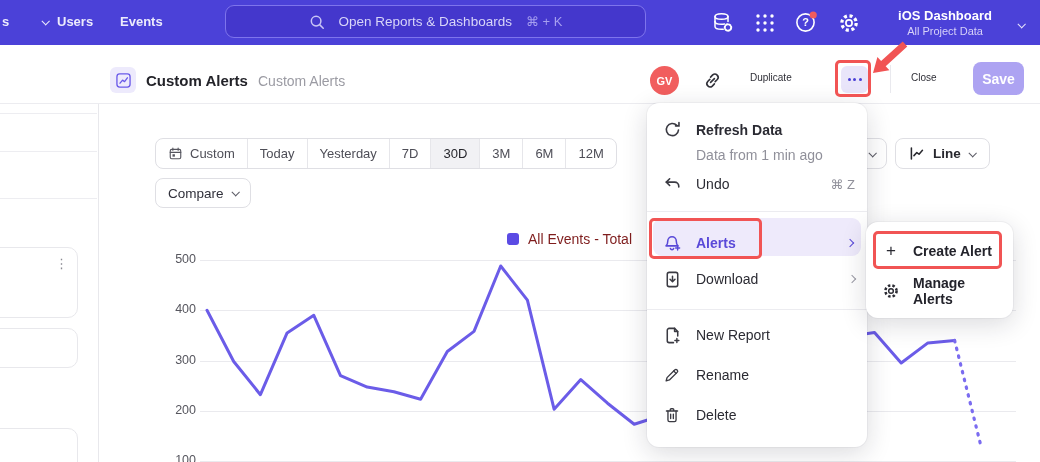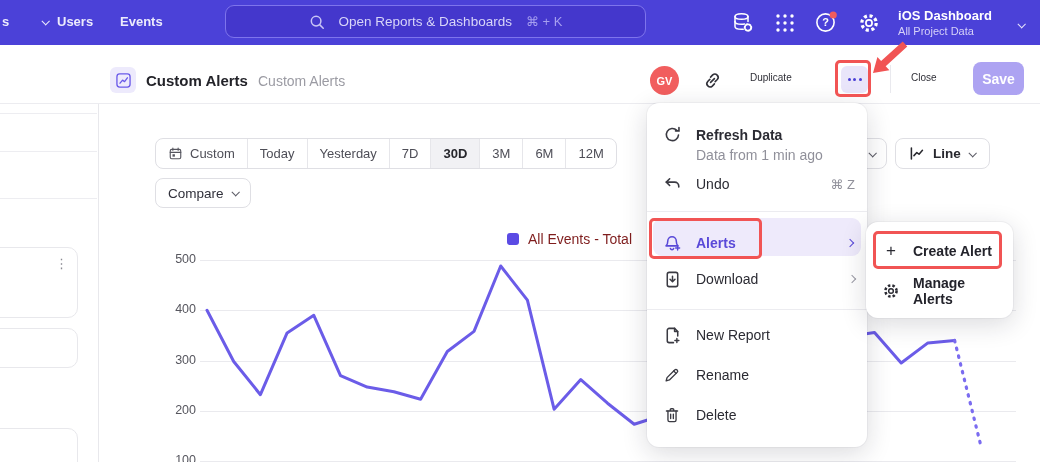--- a/index.html
+++ b/index.html
@@ -30,21 +30,21 @@
           transform:rotate(45deg) translateY(-1px); }
   .chev.right { transform:rotate(-45deg); }
   .search-pill { position:absolute; left:225px; top:5px; width:421px; height:33px;
                  background:#4437cc; border:1px solid #7e74ec; border-radius:9px;
                  display:flex; align-items:center; justify-content:center; gap:14px; cursor:text; }
   .search-ph { font-size:13.5px; color:#d8d5f8; }
   .search-sc { font-size:13px; color:#a69ff0; }
   .nav-right { position:absolute; right:16px; top:0; height:45px; display:flex; align-items:center; gap:17px; }
   .nav-ic { width:25px; height:25px; display:flex; align-items:center; justify-content:center;
             color:#fff; position:relative; cursor:pointer; }
-  .project { text-align:left; cursor:pointer; }
+  .project { margin-left:20px; text-align:center; cursor:pointer; }
   .project-name { font-size:13px; font-weight:700; color:#fff; }
   .project-scope { font-size:11px; color:#d6d1f8; margin-top:2px; }
   .project-chev { margin-left:9px; color:#e6e3fb; cursor:pointer; }
 
   
   .header { position:absolute; left:0; top:45px; width:1040px; height:59px;
             background:#fff; border-bottom:1px solid #ececf0; z-index:4; }
   .title-badge { position:absolute; left:110px; top:22px; width:26px; height:26px;
                  background:#edeafc; border-radius:6px; color:#6a5ae9;
                  display:flex; align-items:center; justify-content:center; }
@@ -71,21 +71,21 @@
   .rail-card { position:absolute; left:-12px; width:90px; border:1px solid #e8e8ec;
                border-radius:10px; background:#fff; }
   .kebab { position:absolute; right:9px; top:8px; color:#8a8a92; font-size:13px; cursor:pointer; }
 
   
   .seg { position:absolute; left:155px; top:138px; height:31px; display:flex; align-items:stretch;
          background:#fff; border:1px solid #dfdfe4; border-radius:8px; overflow:hidden; z-index:2; }
   .seg-btn { display:flex; align-items:center; gap:7px; padding:0 12px; font-size:13px;
              color:#4e4e57; border-left:1px solid #e6e6ea; cursor:pointer; white-space:nowrap; }
   .seg-btn:first-child { border-left:none;text-align:right; }
-  .seg-btn.selected { background:#f1f1f4; color:#26262c; font-weight:700; }
+  .seg-btn.selected { background:#f1f1f4; color:#26262c; font-weight:400; }
   .pill-btn { position:absolute; height:31px; display:flex; align-items:center; gap:8px;
               background:#fff; border:1px solid #dfdfe4; border-radius:8px; padding:0 12px;
               font-size:13.5px; color:#30303a; cursor:pointer; z-index:2; }
   .compare-btn { left:155px; top:178px; height:30px; }
   .partial-btn { left:790px; top:138px; width:97px; justify-content:flex-end; padding-right:11px; }
   .line-btn { left:895px; top:138px; width:95px; font-weight:600; color:#28282e; }
   .pill-btn .chev { color:#5c5c66; }
 
   
   .menu { position:absolute; left:647px; top:103px; width:220px; height:344px; background:#fff;
@@ -276,21 +276,21 @@
   <svg width="17" height="17" viewBox="0 0 20 20" fill="none" stroke="#28282e" stroke-width="1.8" stroke-linecap="round" stroke-linejoin="round">
     <path d="M4 3.5 V16.5"></path>
     <path d="M7 12.5 l3.4-3.6 2.6 2 4-4.6"></path>
   </svg>
   <span>Line</span>
   <span class="chev"></span>
 </div>
 
 <div class="menu">
 
-  <div class="m-row" style="top:12px; height:48px; align-items:flex-start; padding-top:5px; flex-direction:column; justify-content:flex-end;">
+  <div class="m-row" style="top:12px; height:48px; align-items:flex-start; padding-top:5px; flex-direction:column; justify-content:space-between;">
     <div style="display:flex; align-items:center;">
       <span class="m-ic">
         <svg width="19" height="19" viewBox="0 0 20 20" fill="none" stroke="currentColor" stroke-width="1.7" stroke-linecap="round">
           <path d="M16.3 10.5 a6.4 6.4 0 1 1-1.8-4.9"></path>
           <path d="M16.8 2.6 v3.6 h-3.6"></path>
         </svg>
       </span>
       <span class="m-label" style="font-weight:600">Refresh Data</span>
     </div>
     <div class="m-sub">Data from 1 min ago</div>

